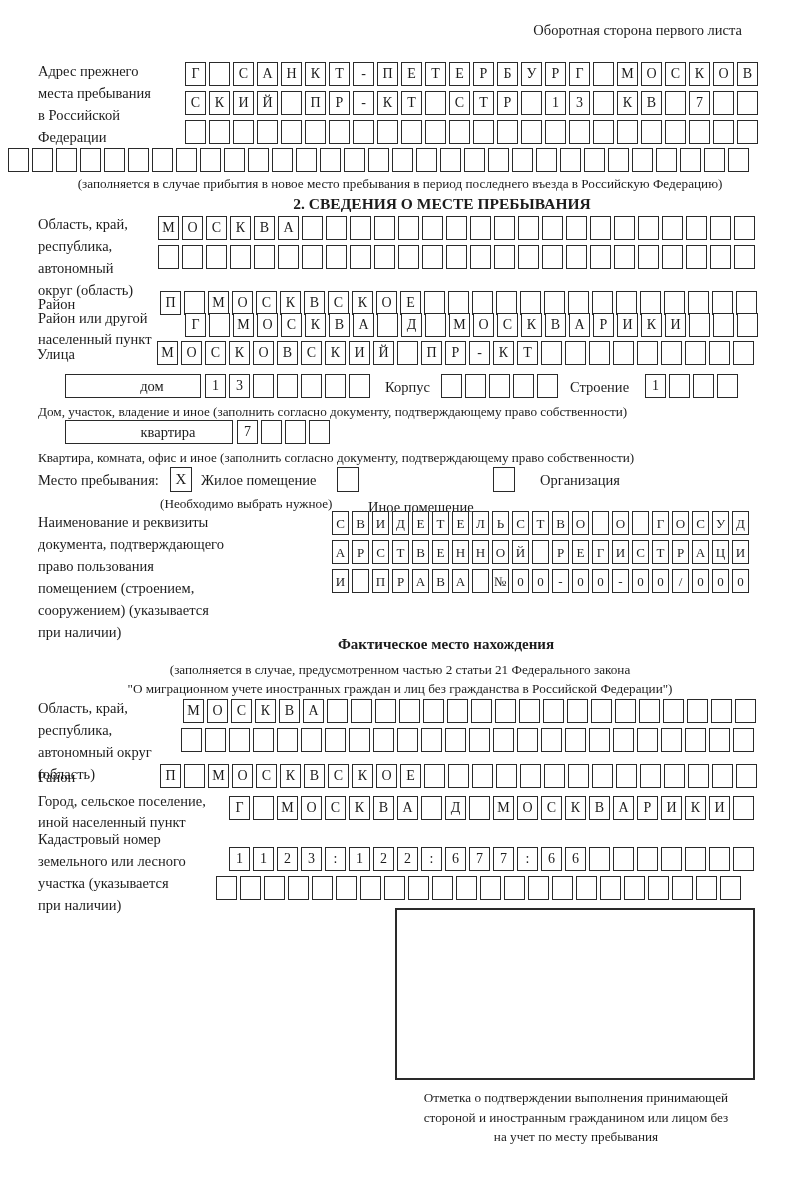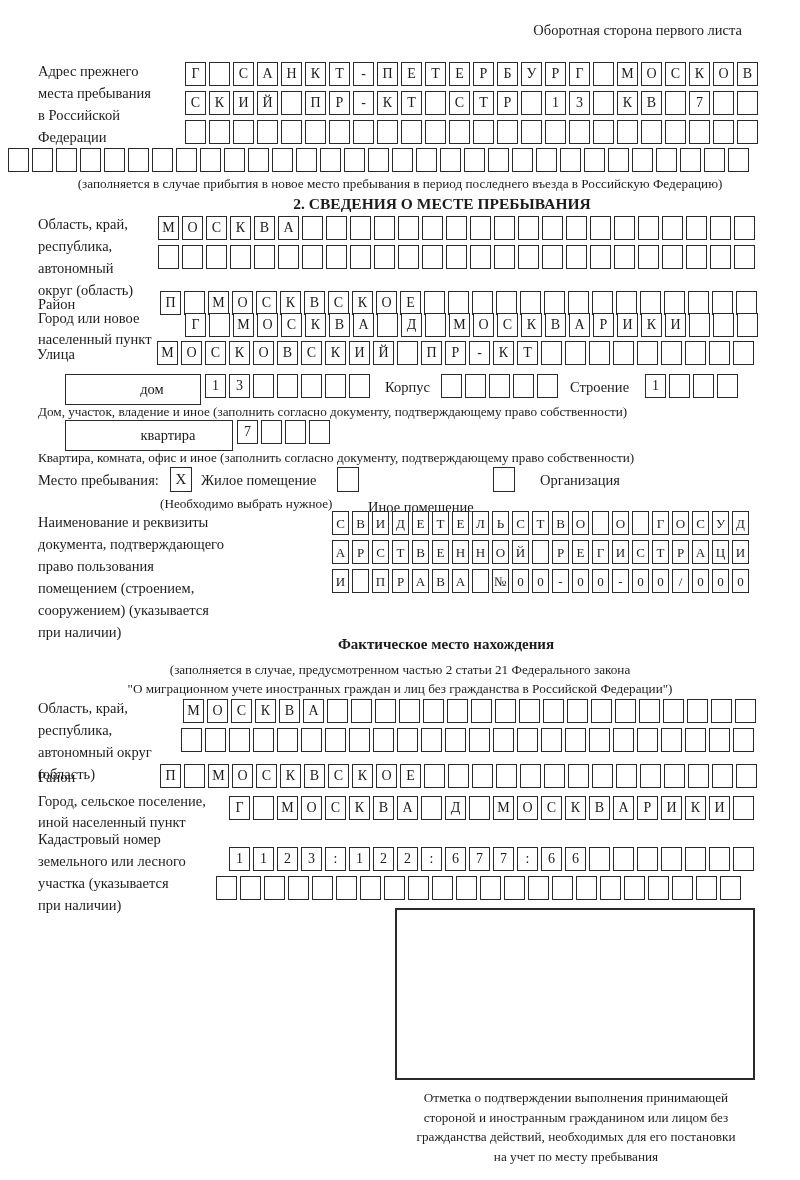--- a/index.html
+++ b/index.html
@@ -16,21 +16,21 @@
     border:1.6px solid #2a2a2a; background:#fff;
     display:flex; align-items:center; justify-content:center;
     font-size:14px; line-height:1;
   }
   .cells.narrow .cell { width:17px; font-size:13px; }
   .label { font-size:14.5px; line-height:22px; }
   .small-note { font-size:13.2px; line-height:19px; }
   .center { text-align:center; width:800px; left:0; }
   .title { font-weight:bold; font-size:15.5px;margin-left:42px; }
   .fieldbox {
-    border:1.6px solid #2a2a2a; height:31px; background:#fff;
+    border:1.6px solid #2a2a2a; height:24px; background:#fff;
     display:flex; align-items:center; justify-content:center;
     font-size:14.5px;
     padding-left:38px;
   }
   .checkbox {
     width:22px; height:25px; border:1.6px solid #2a2a2a; background:#fff;
     display:flex; align-items:center; justify-content:center;
     font-size:15px;
   }
   .stamp-box { border:2px solid #2a2a2a; background:#fff; }
@@ -246,21 +246,21 @@
     <span class="cell"></span>
     <span class="cell"></span>
     <span class="cell"></span>
     <span class="cell"></span>
     <span class="cell"></span>
     <span class="cell"></span>
     <span class="cell"></span>
   </div>
 
 <div class="abs label" style="left:38px; top:308px; width:145px; line-height:21px;">
-  <div>Город или новое</div>
+  <div>Район или другой</div>
   <div>населенный пункт</div>
 </div>
 <div class="abs cells" style="left:185px; top:313px;">
     <span class="cell">Г</span>
     <span class="cell"></span>
     <span class="cell">М</span>
     <span class="cell">О</span>
     <span class="cell">С</span>
     <span class="cell">К</span>
     <span class="cell">В</span>
@@ -608,15 +608,14 @@
     <span class="cell"></span>
     <span class="cell"></span>
     <span class="cell"></span>
     <span class="cell"></span>
   </div>
 
 <div class="abs stamp-box" style="left:395px; top:908px; width:360px; height:172px;"></div>
 <div class="abs small-note" style="left:383px; top:1088px; width:386px; text-align:center; line-height:19.5px;">
   <div>Отметка о подтверждении выполнения принимающей</div>
   <div>стороной и иностранным гражданином или лицом без</div>
-  <div>гражданства действий, необходимых для его постановки</div>
   <div>на учет по месту пребывания</div>
 </div>
 
 </body></html>

